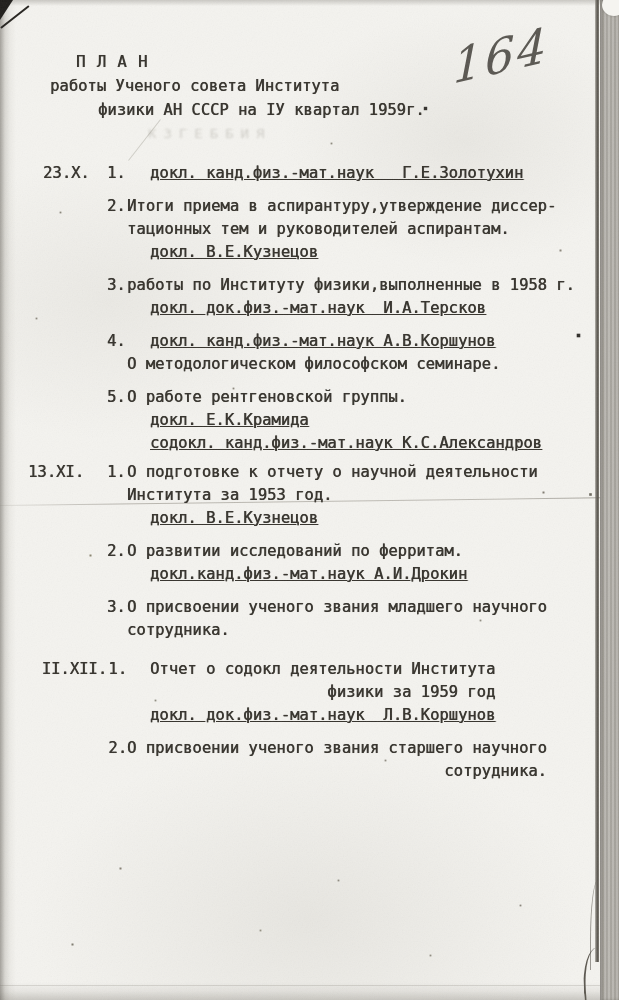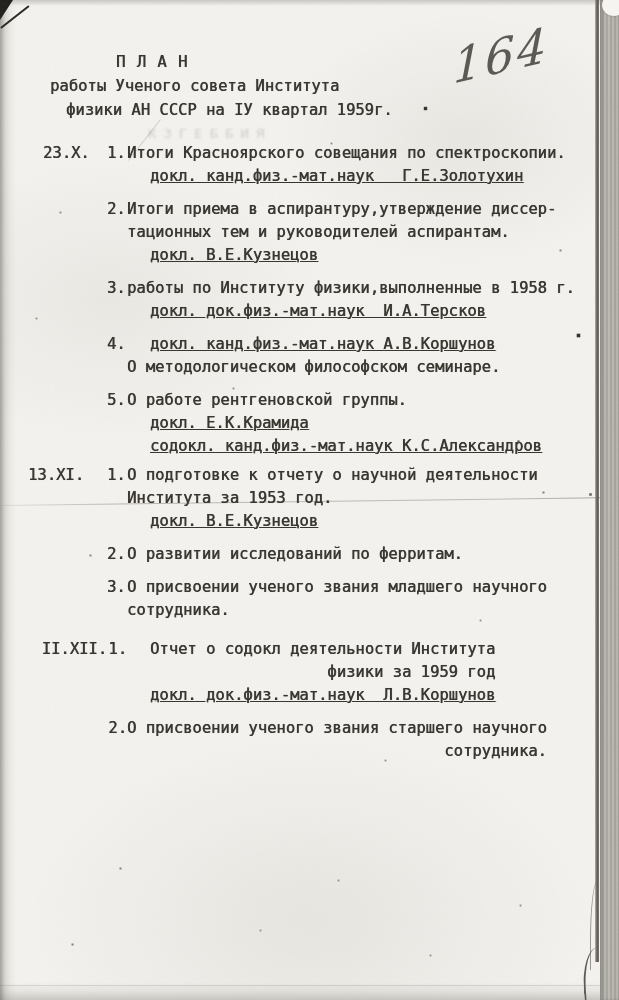--- a/index.html
+++ b/index.html
@@ -24,30 +24,30 @@
   }
   .noise { position: absolute; inset: 0; opacity: 0.07; pointer-events: none; z-index: 6; }
 
   
   .content { position: relative; z-index: 3; padding-top: 50px; color: #35322c; }
   .tline, .line, .num, .date {
     font-size: 15.5px; line-height: 23px; white-space: pre;
     text-shadow: 0.5px 0 0 rgba(53,50,44,0.85), 0 0 0.7px rgba(53,50,44,0.30);
   }
   .tline { line-height: 24px; }
-  .t1 { margin-left: 116px; letter-spacing: 1px; }
+  .t1 { margin-left: 76px; letter-spacing: 1px; }
   .t2 { margin-left: 50px; }
-  .t3 { margin-left: 66px; }
+  .t3 { margin-left: 98px; }
   .ghost {
     margin: 3px 0 0 148px; height: 17px;
     font-size: 14px; letter-spacing: 7px;
     color: #8d897f; opacity: 0.34; filter: blur(1.1px);
     white-space: pre; transform: scaleY(0.9);
   }
-  .doc-body { }
+  .doc-body { margin-top: 20px; }
   .section { display: flex; align-items: flex-start; }
   .section + .section { margin-top: 6px; }
   .section:nth-child(3) { margin-top: 16px; text-align: right; }
   .date { width: 107px; flex-shrink: 0; box-sizing: border-box; }
   .section:nth-child(1) .date { padding-left: 43px; }
   .section:nth-child(2) .date { padding-left: 28px; }
   .section:nth-child(3) .date { padding-left: 14px; }
   .items { flex: 1; }
   .item { display: flex; }
   .item + .item { margin-top: 10px; }
@@ -160,21 +160,20 @@
 
     <div class="ghost">КЗГЕББИЯ</div>
 
     <div class="doc-body">
         <div class="section">
           <div class="date">23.X.</div>
           <div class="items">
             <div class="item">
               <div class="num">1.</div>
               <div class="lines">
-                <div class="line">Итоги Красноярского совещания по спектроскопии.</div>
                 <div class="line ind">докл. канд.физ.-мат.наук   Г.Е.Золотухин</div>
               </div>
             </div>
             <div class="item">
               <div class="num">2.</div>
               <div class="lines">
                 <div class="line">Итоги приема в аспирантуру,утверждение диссер-</div>
                 <div class="line">тационных тем и руководителей аспирантам.</div>
                 <div class="line ind">докл. В.Е.Кузнецов</div>
               </div>
@@ -211,20 +210,21 @@
               <div class="lines">
                 <div class="line">О подготовке к отчету о научной деятельности</div>
                 <div class="line">Института за 1953 год.</div>
                 <div class="line ind">докл. В.Е.Кузнецов</div>
               </div>
             </div>
             <div class="item">
               <div class="num">2.</div>
               <div class="lines">
                 <div class="line">О развитии исследований по ферритам.</div>
+                <div class="line ind">докл.канд.физ.-мат.наук А.И.Дрокин</div>
               </div>
             </div>
             <div class="item">
               <div class="num">3.</div>
               <div class="lines">
                 <div class="line">О присвоении ученого звания младшего научного</div>
                 <div class="line">сотрудника.</div>
               </div>
             </div>
           </div>

